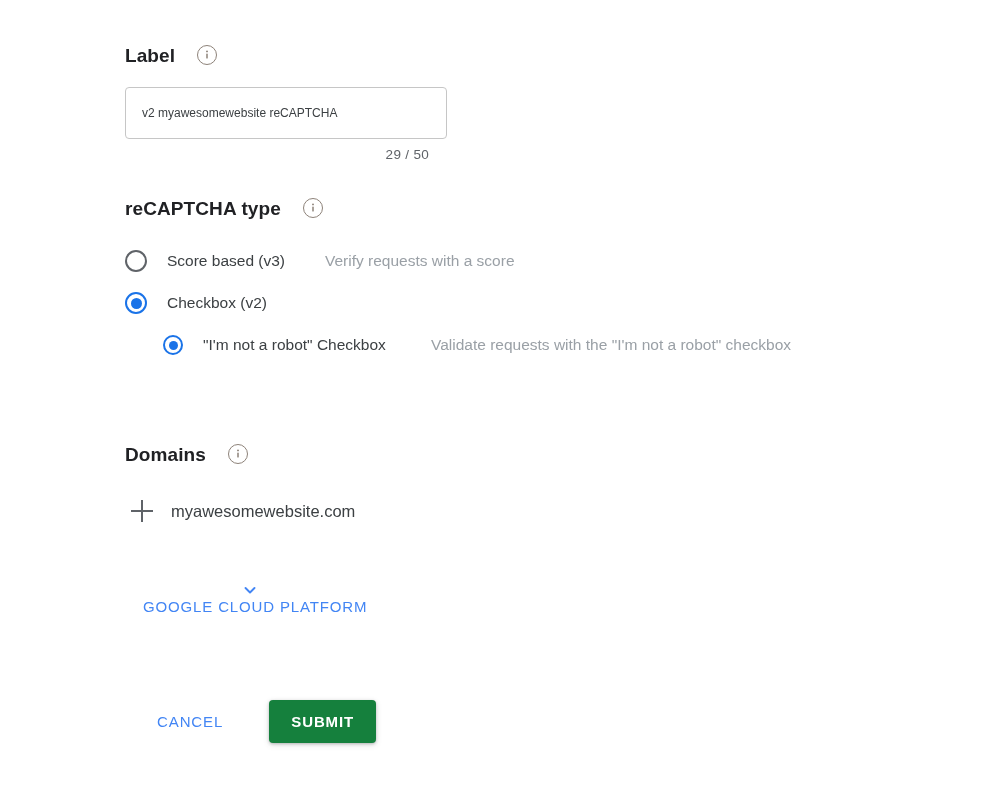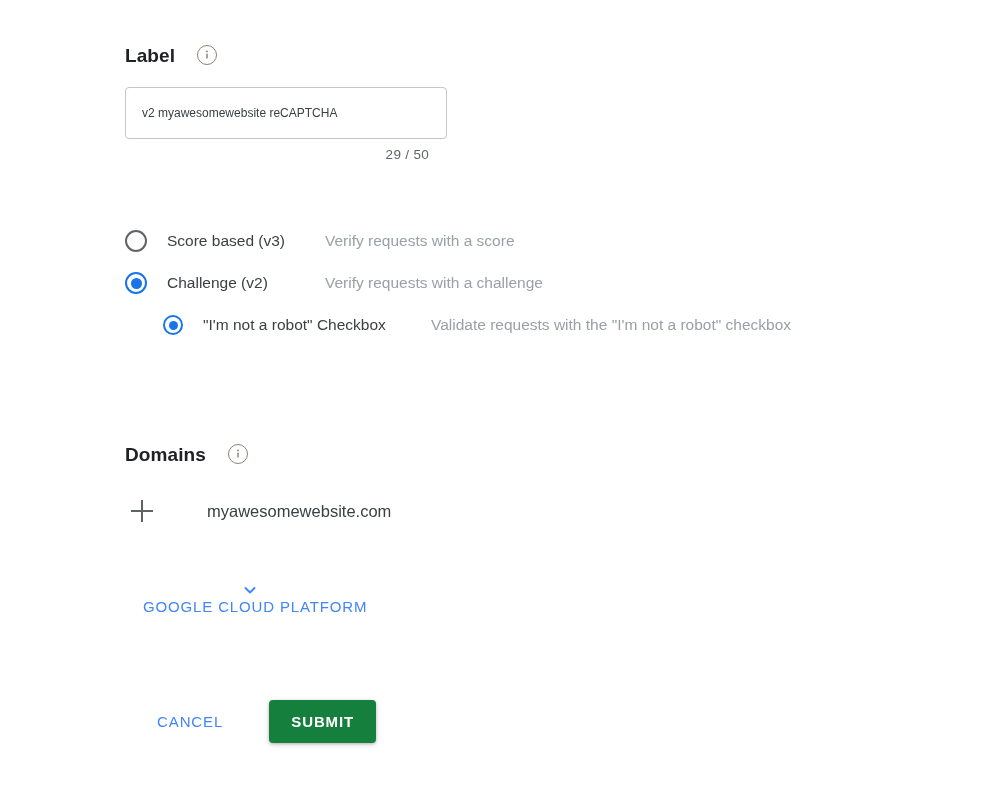--- a/index.html
+++ b/index.html
@@ -152,21 +152,20 @@
     margin-left: 1px;
     vertical-align: -3px;
   }
 
   
   .domains-block { position: absolute; left: 0; top: 444px; }
   .domain-row {
     display: flex;
     align-items: center;
     margin-top: 36px;
-    gap: 36px;
   }
   .plus-icon {
     width: 22px;
     height: 22px;
     position: relative;
     flex: 0 0 auto;
     margin-left: 6px;
   }
   .plus-icon::before, .plus-icon::after {
     content: "";
@@ -259,33 +258,41 @@
     </div>
 
     <div class="text-field">
       <input type="text" class="label-input" value="v2 myawesomewebsite reCAPTCHA" style="">
     </div>
 
     <div class="char-counter">29 / 50</div>
   </div>
 
   <div class="type-block">
+    <div class="section-head">
+      <span class="section-title">reCAPTCHA type</span>
+      <span class="info-icon">
+        <svg width="12" height="12" viewBox="0 0 12 12" aria-hidden="true">
+          <circle cx="6" cy="2.4" r="0.95" fill="#8d8279"></circle>
+          <rect x="5.25" y="4.4" width="1.5" height="5.2" rx="0.7" fill="#8d8279"></rect>
+        </svg>
+      </span>
+    </div>
 
     <div class="radio-list">
 
       <div class="radio-row row-v3">
         <span class="radio"></span>
         <span class="radio-label">Score based (v3)</span>
         <span class="radio-desc">Verify requests with a score</span>
       </div>
 
       <div class="radio-row row-v2">
         <span class="radio checked"></span>
-        <span class="radio-label">Challenge (v2)</span>
-        <span class="radio-desc">Verify requests with a challenge</span>
+        <span class="radio-label">Checkbox (v2)</span>
       </div>
 
       <div class="radio-row nested row-checkbox">
         <span class="radio small checked"></span>
         <span class="radio-label">"I'm not a robot" Checkbox</span>
         <span class="radio-desc">Validate requests with the "I'm not a robot" checkbox</span>
       </div>
 
 
     </div>

